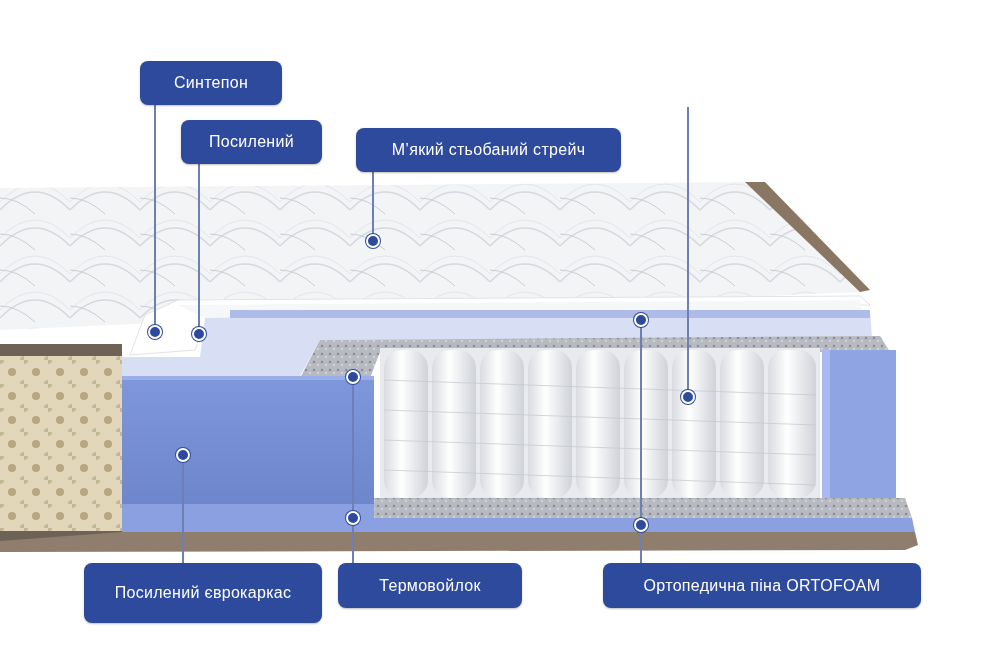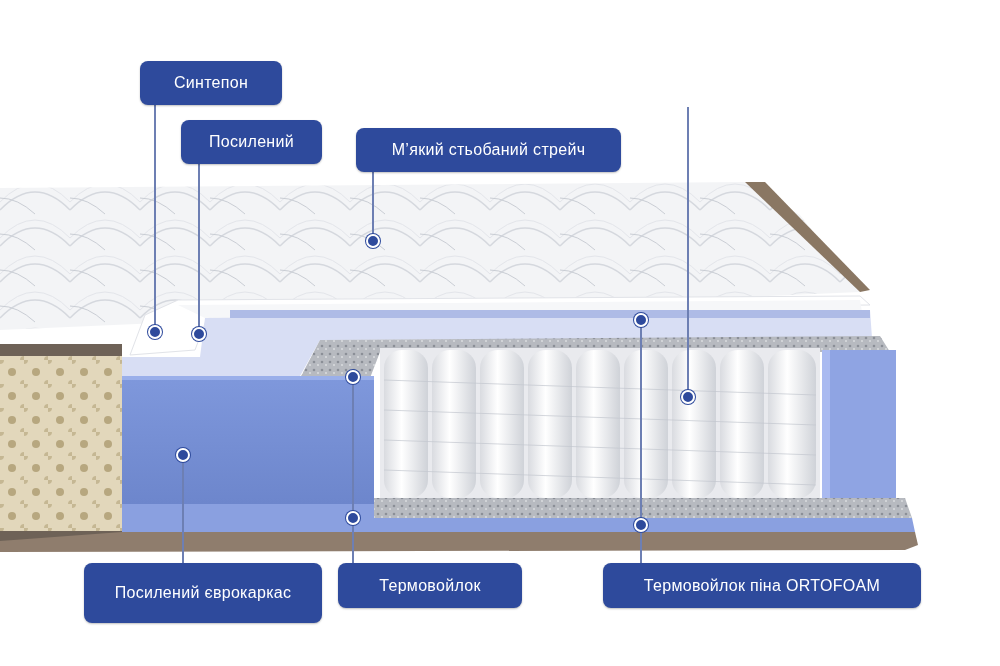--- a/index.html
+++ b/index.html
@@ -133,15 +133,15 @@
   <div class="label" style="left:356px; top:120px; width:265px; height:44px;margin-top:8px;">
     <span>М’який стьобаний стрейч</span>
   </div>
   <div class="label" style="left:84px; top:563px; width:238px; height:60px;">
     <span>Посилений єврокаркас</span>
   </div>
   <div class="label" style="left:338px; top:563px; width:184px; height:45px;justify-content:center;">
     <span>Термовойлок</span>
   </div>
   <div class="label" style="left:603px; top:563px; width:318px; height:45px;">
-    <span>Термовойлок піна ORTOFOAM</span>
+    <span>Ортопедична піна ORTOFOAM</span>
   </div>
 </div>
 
 </body></html>

